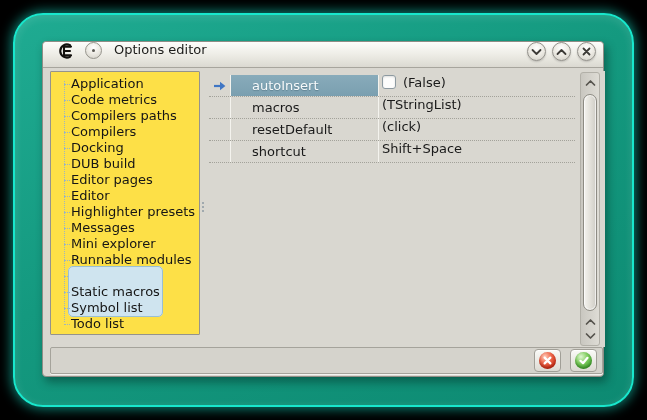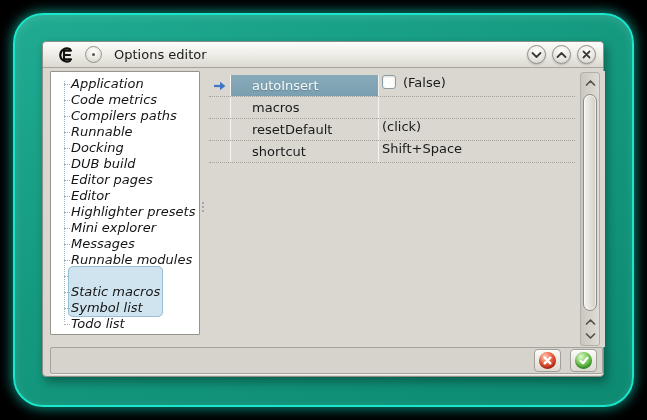--- a/index.html
+++ b/index.html
@@ -23,21 +23,21 @@
     position:absolute;left:41px;top:40px;width:562px;height:336px;
     background:#d9d7d0;border:1px solid #8f8d86;box-sizing:border-box;border-radius:4px;
     box-shadow:3px 5px 10px rgba(0,35,28,.45), inset 0 1px 0 rgba(255,255,255,.5);
   }
   
   .titlebar{
     position:absolute;left:0;top:0;right:0;height:26px;box-sizing:border-box;
     border-radius:4px 4px 0 0;
     background:linear-gradient(#fdfdfb 0%,#ecebe4 55%,#dbd9d1 100%);
     border-bottom:1px solid #a7a59d;
-    display:flex;align-items:center;padding:0 7px 0 13px;
+    display:flex;padding:0 7px 0 13px;
   }
   .app-icon{width:18px;height:18px;flex:0 0 auto;}
   .tb-dot-btn{
     width:17px;height:17px;border-radius:50%;margin-left:11px;flex:0 0 auto;
     background:radial-gradient(circle at 50% 30%,#ffffff 0%,#eceae3 50%,#cfcdc5 100%);
     border:1px solid #96948c;box-sizing:border-box;
     display:flex;align-items:center;justify-content:center;
   }
   .tb-dot-btn i{width:3px;height:3px;border-radius:50%;background:#5a5852;}
   .tb-title{margin-left:12px;font-size:13px;color:#1b1b19;white-space:nowrap;}
@@ -45,21 +45,21 @@
   .tb-circle{
     width:19px;height:19px;border-radius:50%;
     background:radial-gradient(circle at 50% 30%,#ffffff 0%,#eceae3 50%,#cfcdc5 100%);
     border:1px solid #92908a;box-sizing:border-box;
     display:flex;align-items:center;justify-content:center;
     box-shadow:0 1px 2px rgba(0,0,0,.18);
   }
   
   .tree-panel{
     position:absolute;left:7px;top:29px;width:150px;height:264px;box-sizing:border-box;
-    background:#ffffff;border:1px solid #95938c;border-radius:1px;font-style:italic;
+    background:#fde047;border:1px solid #95938c;border-radius:1px;
   }
   .tree{position:absolute;left:1px;top:4px;right:1px;}
   .tree::before{
     content:'';position:absolute;left:12px;top:5px;bottom:10px;
     border-left:1px dotted #9db4c0;
   }
   .tree-item{
     position:relative;height:16px;line-height:16px;font-size:13px;color:#151515;
     padding-left:19px;white-space:nowrap;cursor:default;
   }
@@ -165,28 +165,28 @@
             </svg>
         </span>
       </span>
     </div>
 
     <div class="tree-panel">
       <div class="tree">
         <div class="tree-item"><span>Application</span></div>
         <div class="tree-item"><span>Code metrics</span></div>
         <div class="tree-item"><span>Compilers paths</span></div>
-        <div class="tree-item"><span>Runnable</span></div>
+        <div class="tree-item"><span>Compilers</span></div>
         <div class="tree-item"><span>Docking</span></div>
         <div class="tree-item"><span>DUB build</span></div>
         <div class="tree-item"><span>Editor pages</span></div>
         <div class="tree-item"><span>Editor</span></div>
         <div class="tree-item"><span>Highlighter presets</span></div>
+        <div class="tree-item"><span>Messages</span></div>
         <div class="tree-item"><span>Mini explorer</span></div>
-        <div class="tree-item"><span>Messages</span></div>
         <div class="tree-item"><span>Runnable modules</span></div>
         <div class="tree-item"><span>Shortcuts</span></div>
         <div class="tree-item"><span class="sel-box">Static macros</span></div>
         <div class="tree-item"><span>Symbol list</span></div>
         <div class="tree-item"><span>Todo list</span></div>
       </div>
     </div>
 
     <div class="splitter-grip">
         <i></i>
@@ -205,20 +205,23 @@
           </div>
           <div class="pg-name">autoInsert</div>
           <div class="pg-value">
             <span class="checkbox"></span>
             <span>(False)</span>
           </div>
         </div>
         <div class="pg-row">
           <div class="pg-gutter"></div>
           <div class="pg-name">macros</div>
+          <div class="pg-value">
+              <span>(TStringList)</span>
+            </div>
         </div>
         <div class="pg-row">
           <div class="pg-gutter"></div>
           <div class="pg-name">resetDefault</div>
           <div class="pg-value">
               <span>(click)</span>
             </div>
         </div>
         <div class="pg-row">
           <div class="pg-gutter"></div>

